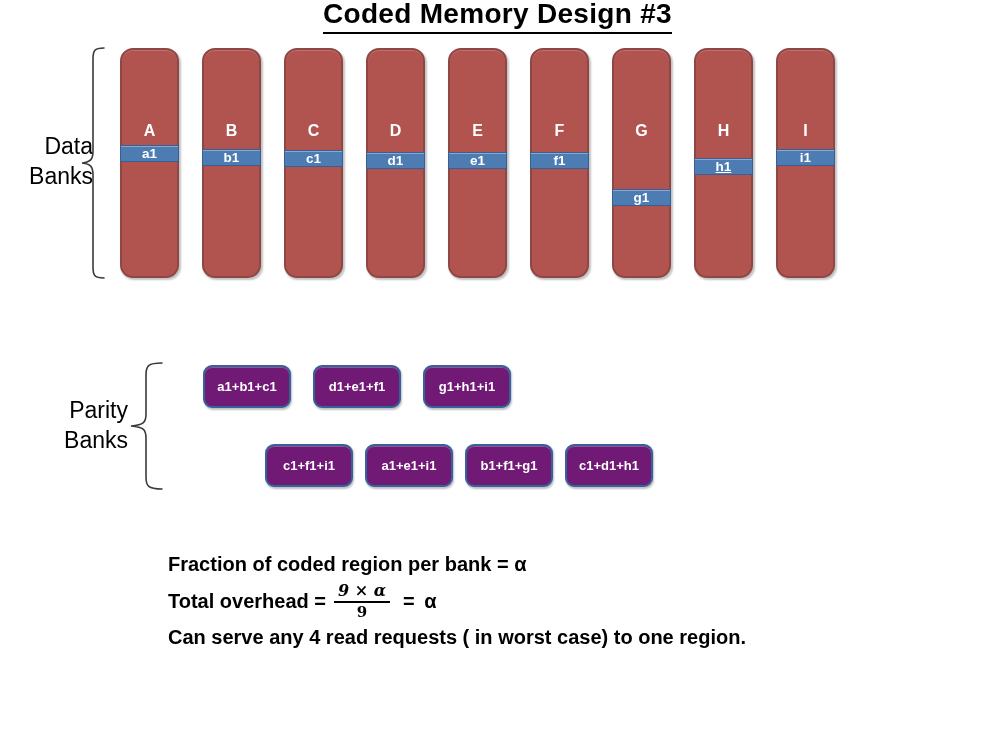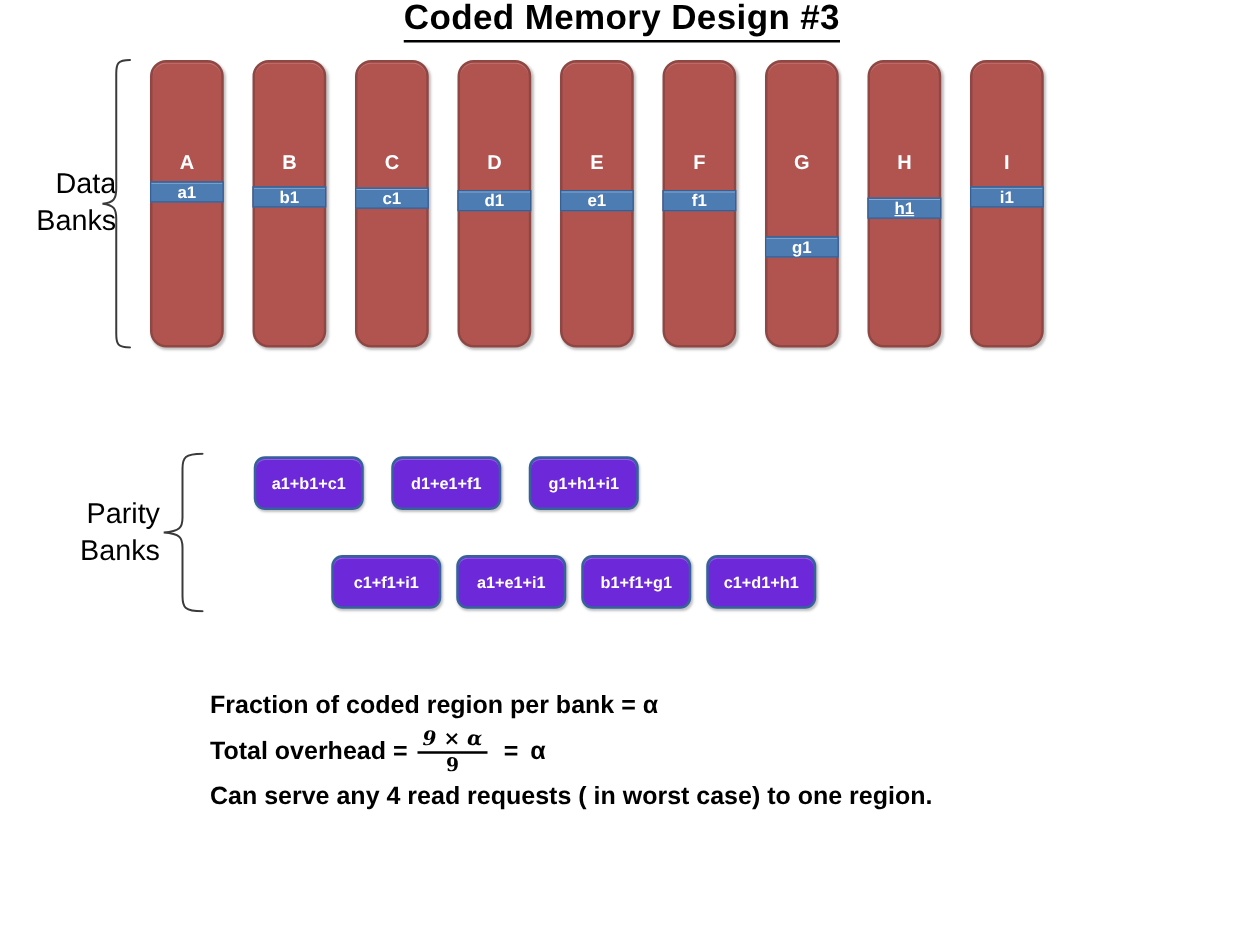--- a/index.html
+++ b/index.html
@@ -51,21 +51,21 @@
   .brace path { stroke:#3a3a3a; stroke-width:1.6; fill:none; stroke-linecap:round; }
   .brace-data   { left:78px;  top:47px; }
   .brace-parity { left:126px; top:362px; }
 
   
   .parity-row { position:absolute; display:flex; }
   .parity-row-1 { left:203px; top:365px; gap:22px; }
   .parity-row-2 { left:265px; top:444px; gap:12px; }
   .pbox {
     width:88px; height:43px;
-    background:#6d28d9; border:2px solid #36629c; border-radius:9px;
+    background:#701a75; border:2px solid #36629c; border-radius:9px;
     display:flex; align-items:center; justify-content:center;
     color:#fff; font-weight:bold; font-size:13px;
     box-shadow:1px 1.5px 2px rgba(0,0,0,0.25), inset 0 1px 0 rgba(255,255,255,0.25);
   }
 
   
   .note { position:absolute; left:143px; font-size:20px; font-weight:bold; white-space:nowrap;margin-left:25px; }
   .note-1 { top:553px; }
   .note-3 { top:626px; }
   .note-2 { top:582px; display:flex; align-items:center; height:38px; }

